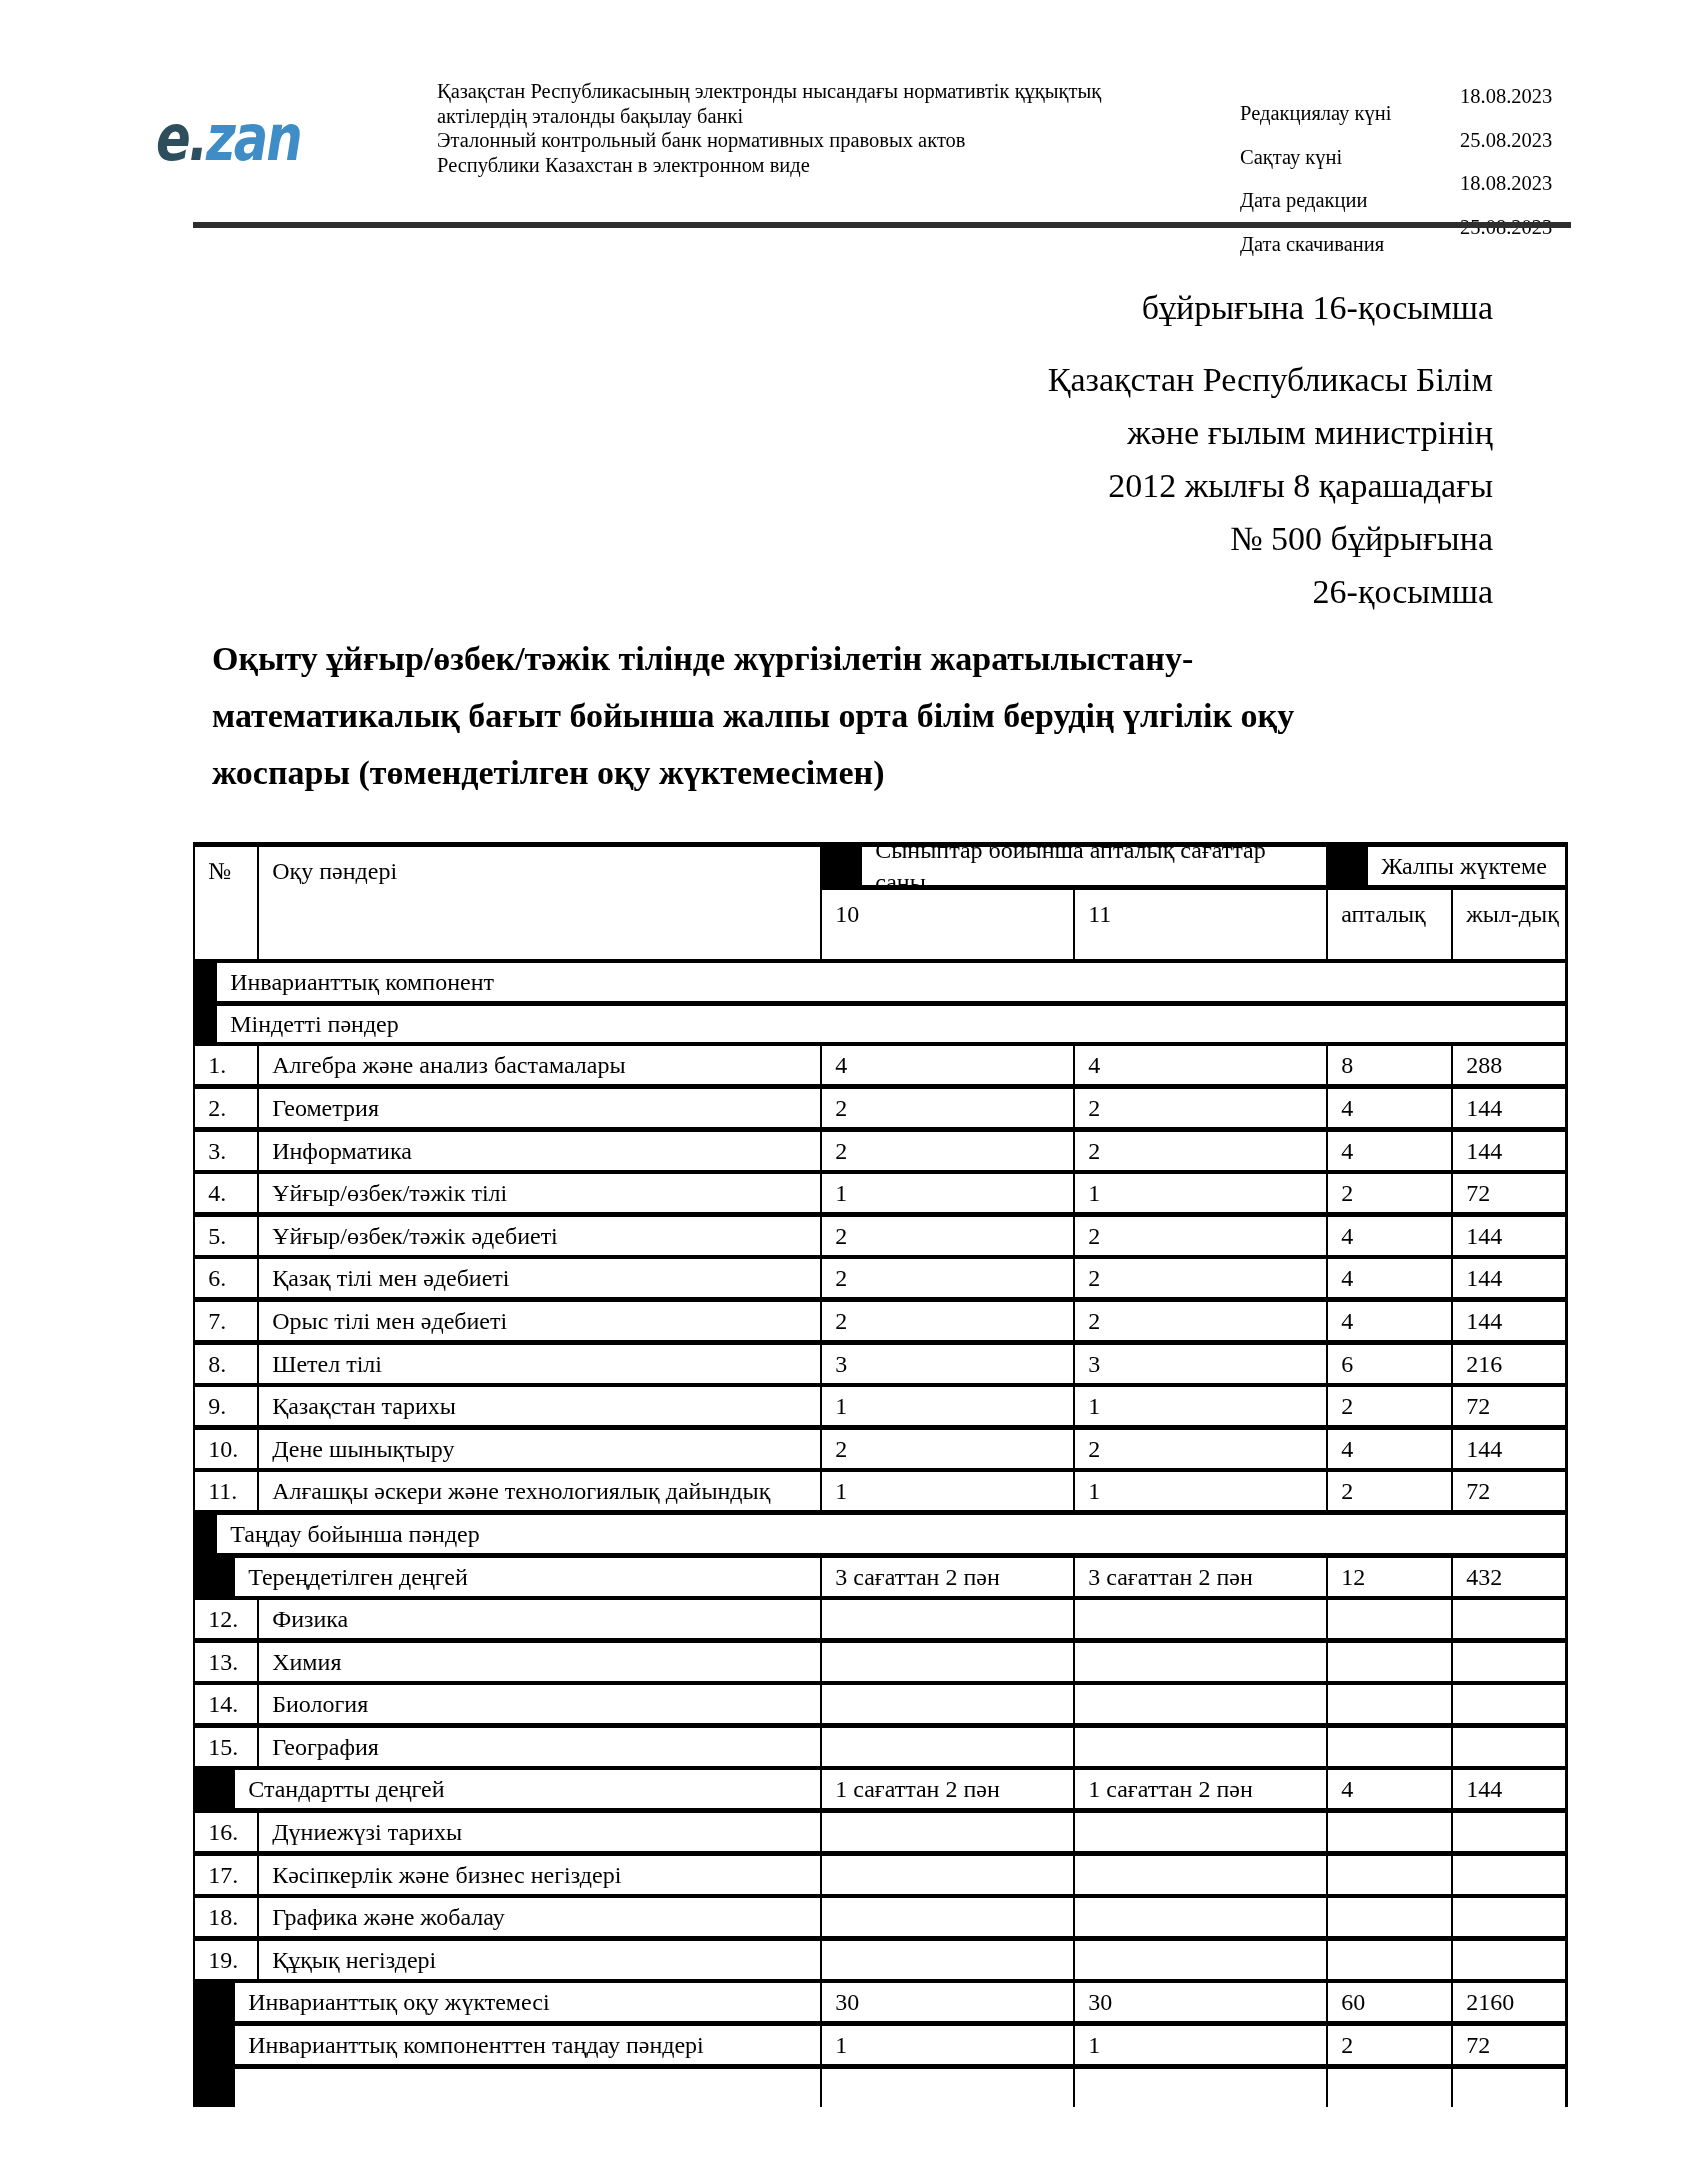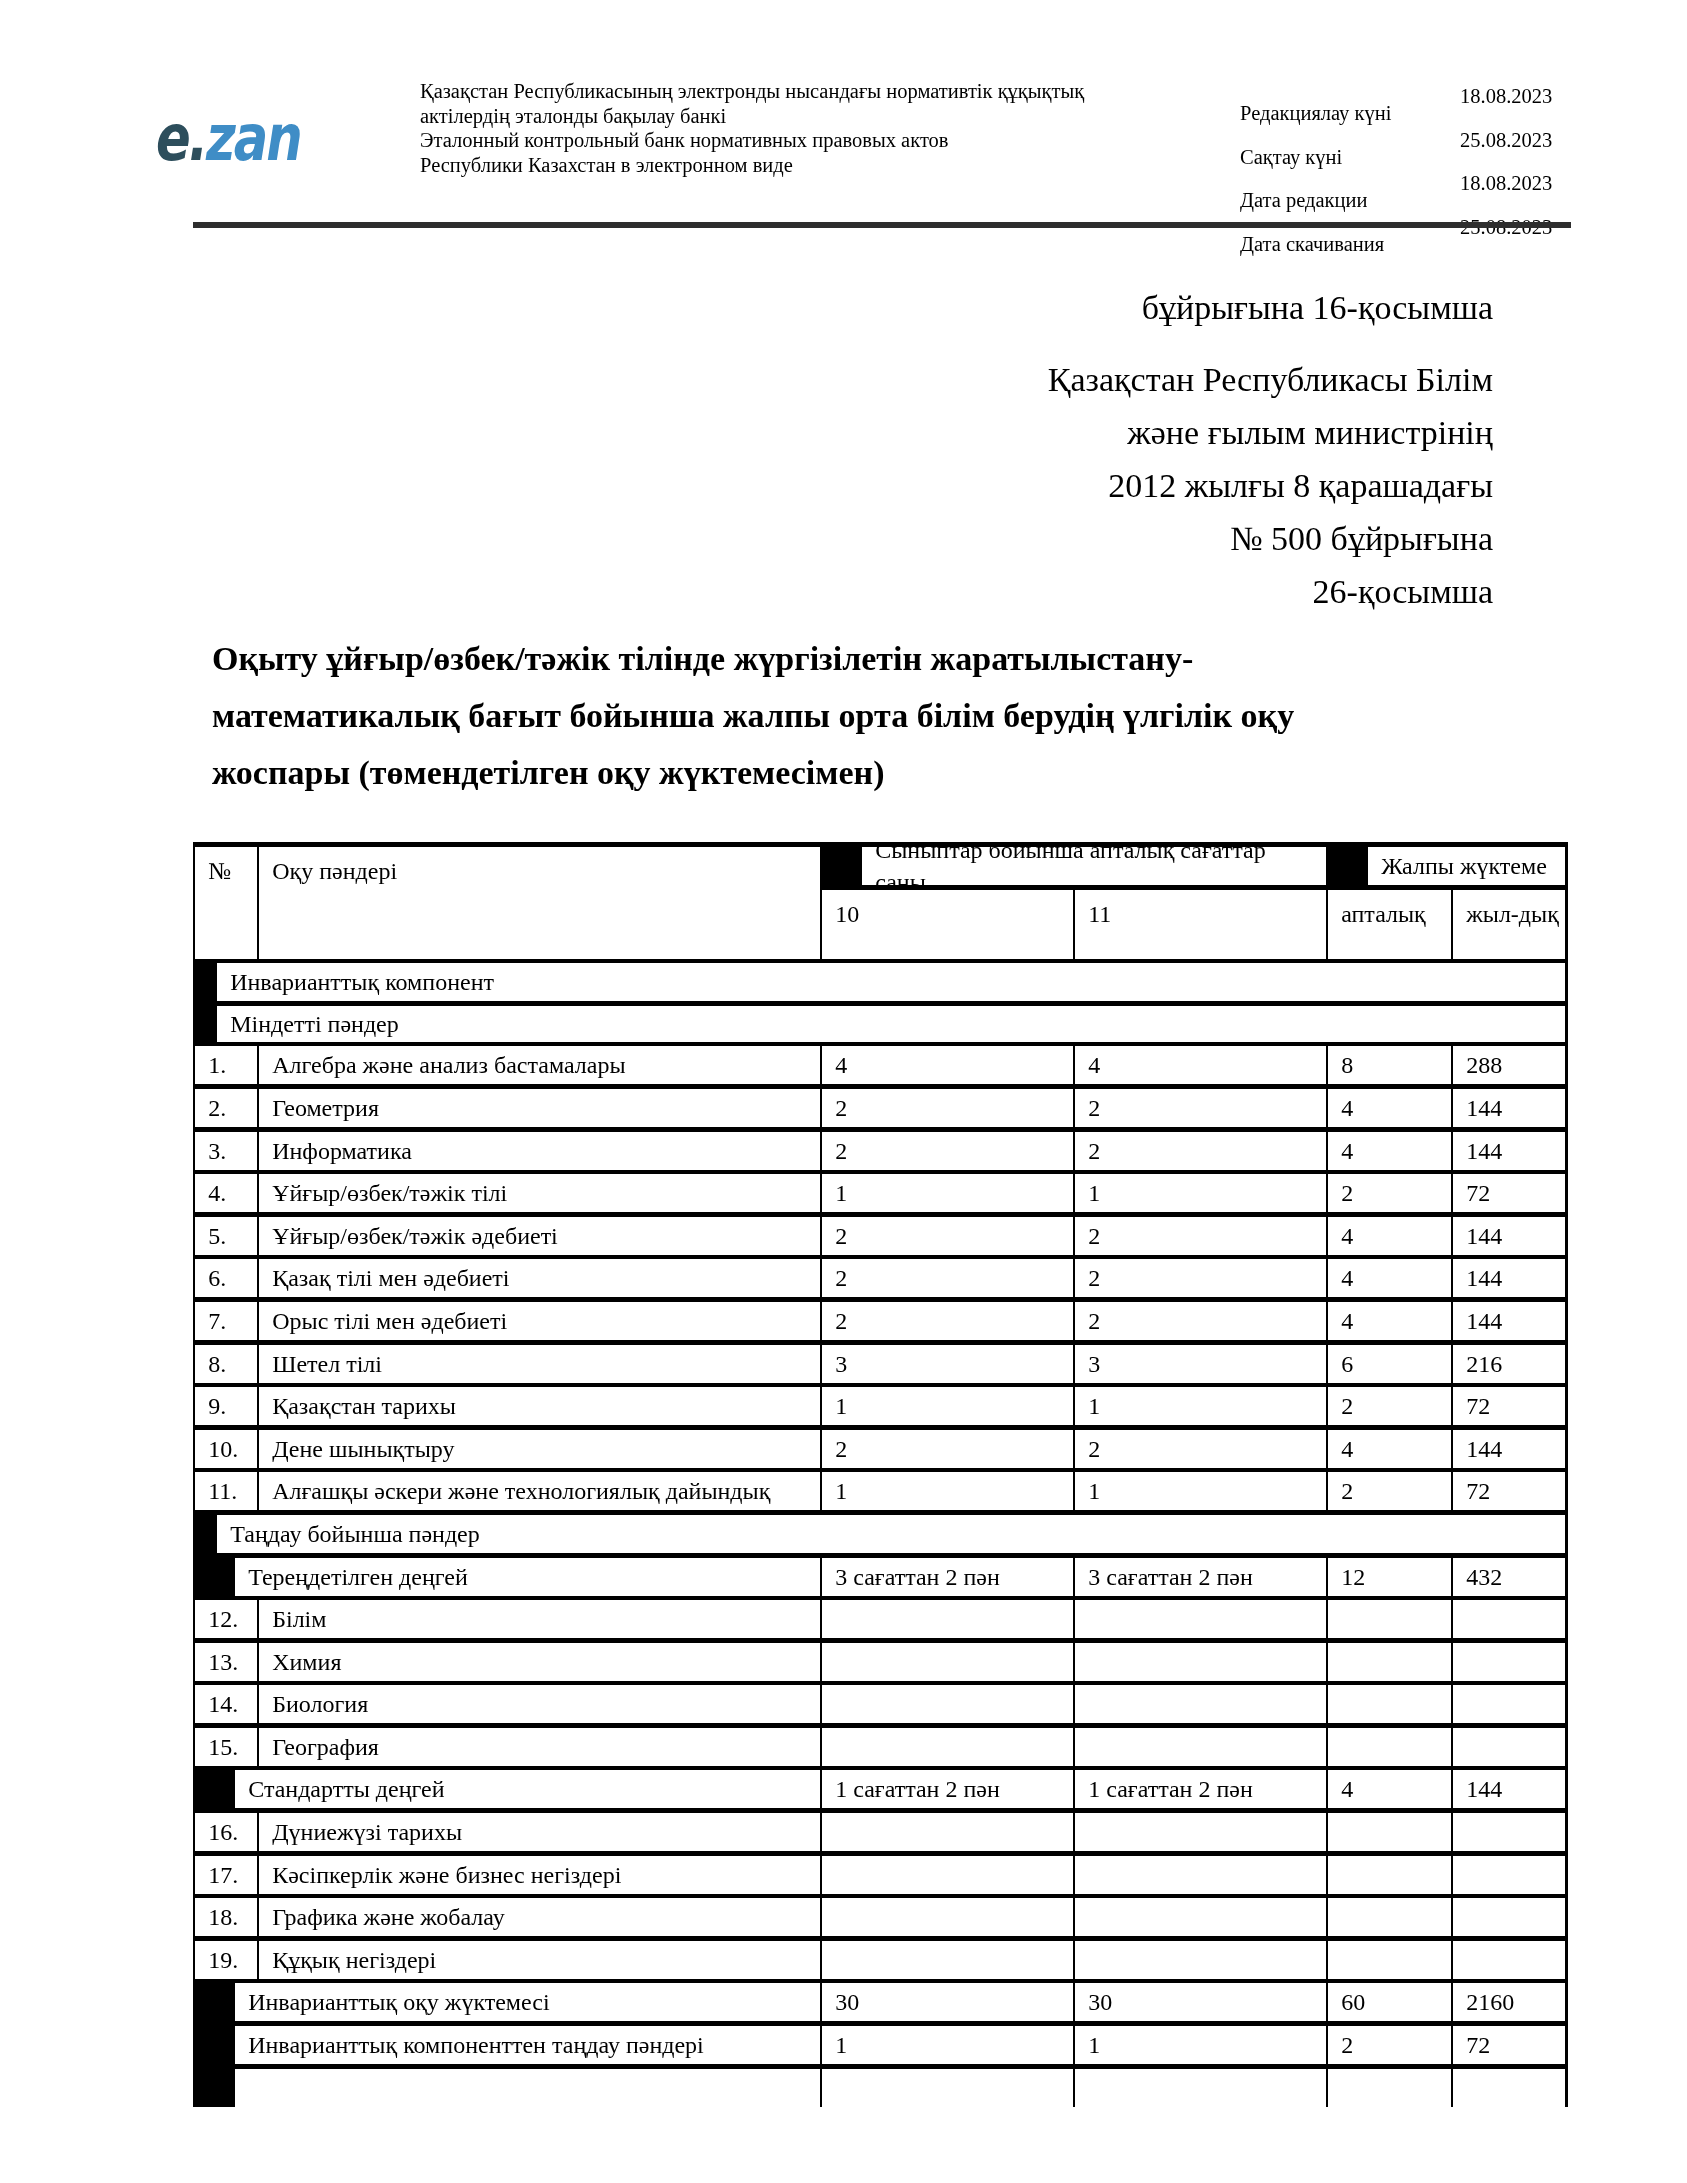--- a/index.html
+++ b/index.html
@@ -23,21 +23,21 @@
     font-style: italic;
     font-size: 64px;
     line-height: 1.0;
     letter-spacing: -2.6px;
     transform: scaleX(0.80);
     transform-origin: left center;
     white-space: nowrap;
   }
   .org-block {
     position: absolute;
-    left: 420px;
+    left: 437px;
     top: 79px;
     width: 787px;
     font-size: 20.5px;
     line-height: 24.5px;
   }
   .org-line { white-space: nowrap; }
   .dates-block {
     position: absolute;
     left: 1240px;
     top: 83px;
@@ -248,21 +248,21 @@
         <div class="cell">1</div>
         <div class="cell">2</div>
         <div class="cell">72</div>
         <div class="cell span-c6">Таңдау бойынша пәндер</div>
         <div class="cell span-c2">Тереңдетілген деңгей</div>
         <div class="cell">3 сағаттан 2 пән</div>
         <div class="cell">3 сағаттан 2 пән</div>
         <div class="cell">12</div>
         <div class="cell">432</div>
         <div class="cell">12.</div>
-        <div class="cell">Білім</div>
+        <div class="cell">Физика</div>
         <div class="cell"></div>
         <div class="cell"></div>
         <div class="cell"></div>
         <div class="cell"></div>
         <div class="cell">13.</div>
         <div class="cell">Химия</div>
         <div class="cell"></div>
         <div class="cell"></div>
         <div class="cell"></div>
         <div class="cell"></div>

